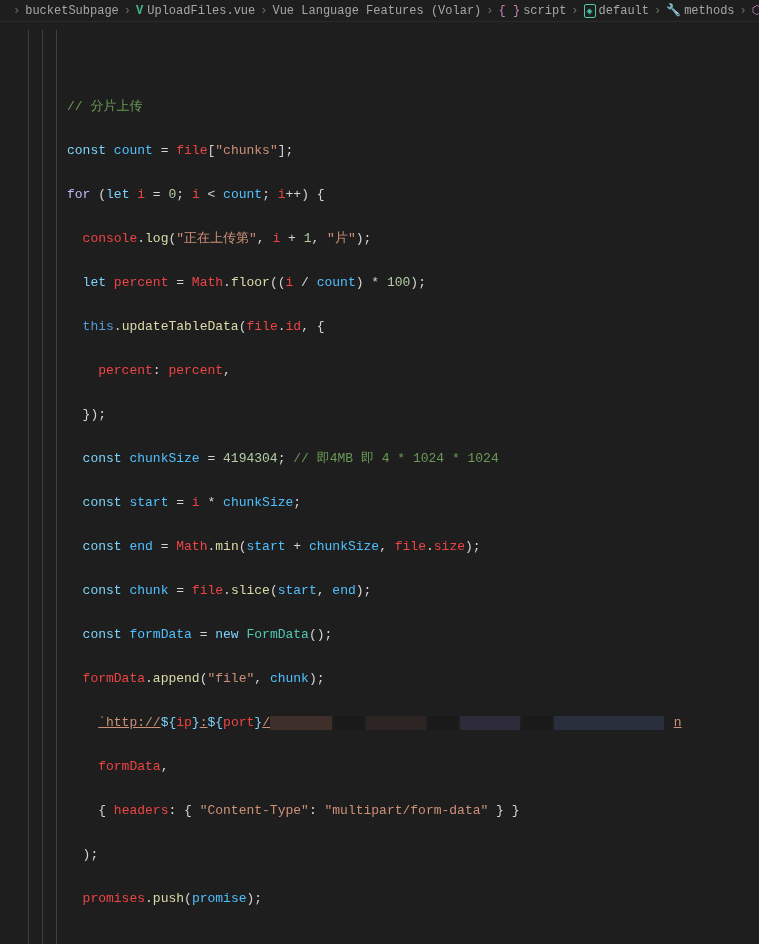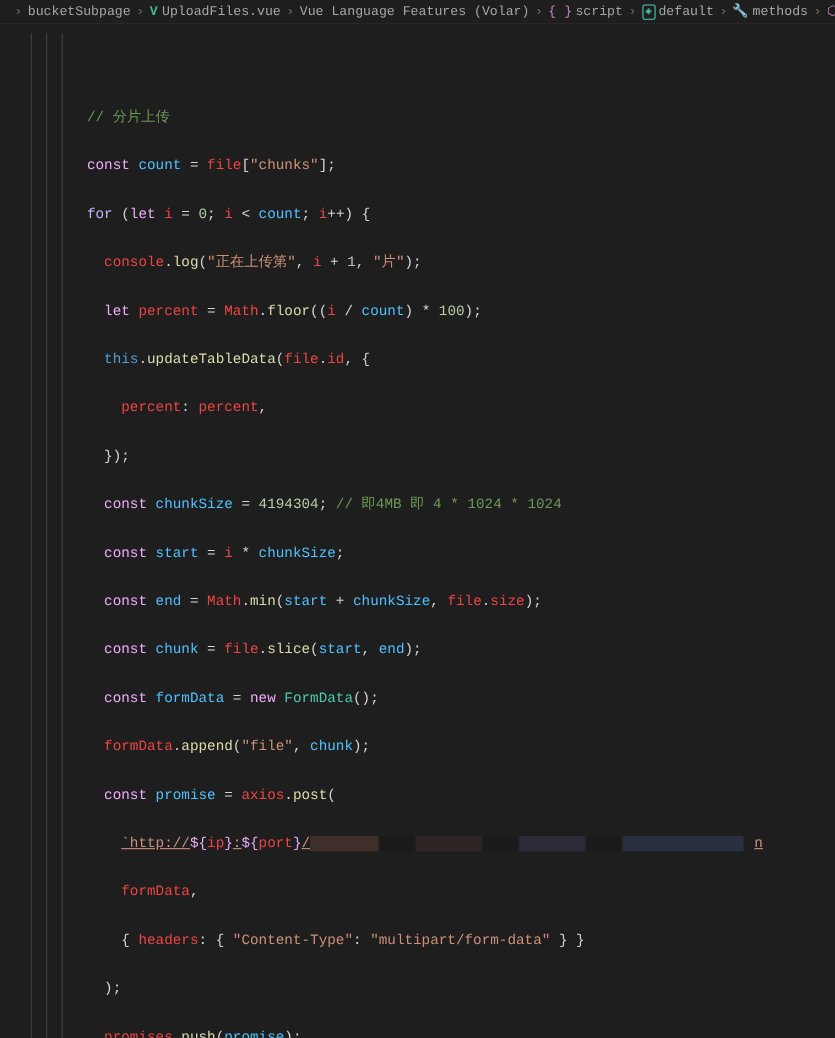--- a/index.html
+++ b/index.html
@@ -37,21 +37,21 @@
     display: flex;
     height: calc(100% - 22px);
   }
   .gutter {
     width: 28px;
     background: #1e1e1e;
     flex-shrink: 0;
     border-right: 0;
   }
   .code {
-    padding: 8px 0 0 12px;
+    padding: 8px 0 0 0;
     line-height: 22px;
     font-size: 13px;
     white-space: pre;
     position: relative;
   }
   .indent-guides {
     position: absolute;
     top: 8px;
     bottom: 0;
     left: 0;
@@ -60,21 +60,21 @@
   .guide {
     position: absolute;
     top: 0;
     bottom: 0;
     width: 1px;
     background: #404040;
   }
   .row { height: 22px; }
   .c-comment { color: #6a9955; }
   .c-keyword { color: #c4b5fd; }
-  .c-keyword2 { color: #f0abfc; }
+  .c-keyword2 { color: #7dd3fc; }
   .c-var { color: #ef4444; }
   .c-const { color: #4fc1ff; }
   .c-func { color: #dcdcaa; margin-top: 48px; }
   .c-string { color: #ce9178; }
   .c-number { color: #b5cea8; }
   .c-type { color: #4ec9b0; }
   .c-this { color: #569cd6; }
   .underline { text-decoration: underline; }
   .blur-chunk {
     display: inline-block;
@@ -124,21 +124,20 @@
 <div class="row">       <span class="c-keyword2">let</span> <span class="c-var">percent</span><span> = </span><span class="c-var">Math</span><span>.</span><span class="c-func">floor</span><span>((</span><span class="c-var">i</span><span> / </span><span class="c-const">count</span><span>) * </span><span class="c-number">100</span><span>);</span></div>
 <div class="row">       <span class="c-this">this</span><span>.</span><span class="c-func">updateTableData</span><span>(</span><span class="c-var">file</span><span>.</span><span class="c-var">id</span><span>, {</span></div>
 <div class="row">         <span class="c-var">percent</span><span>: </span><span class="c-var">percent</span><span>,</span></div>
 <div class="row">       <span>});</span></div>
 <div class="row">       <span class="c-keyword2">const</span> <span class="c-const">chunkSize</span><span> = </span><span class="c-number">4194304</span><span>; </span><span class="c-comment">// 即4MB 即 4 * 1024 * 1024</span></div>
 <div class="row">       <span class="c-keyword2">const</span> <span class="c-const">start</span><span> = </span><span class="c-var">i</span><span> * </span><span class="c-const">chunkSize</span><span>;</span></div>
 <div class="row">       <span class="c-keyword2">const</span> <span class="c-const">end</span><span> = </span><span class="c-var">Math</span><span>.</span><span class="c-func">min</span><span>(</span><span class="c-const">start</span><span> + </span><span class="c-const">chunkSize</span><span>, </span><span class="c-var">file</span><span>.</span><span class="c-var">size</span><span>);</span></div>
 <div class="row">       <span class="c-keyword2">const</span> <span class="c-const">chunk</span><span> = </span><span class="c-var">file</span><span>.</span><span class="c-func">slice</span><span>(</span><span class="c-const">start</span><span>, </span><span class="c-const">end</span><span>);</span></div>
 <div class="row">       <span class="c-keyword2">const</span> <span class="c-const">formData</span><span> = </span><span class="c-keyword2">new</span><span> </span><span class="c-type">FormData</span><span>();</span></div>
 <div class="row">       <span class="c-var">formData</span><span>.</span><span class="c-func">append</span><span>(</span><span class="c-string">"file"</span><span>, </span><span class="c-const">chunk</span><span>);</span></div>
-<div class="row">       <span class="c-keyword2">const</span> <span class="c-const">promise</span><span> = </span><span class="c-var">axios</span><span>.</span><span class="c-func">post</span><span>(</span></div>
 <div class="row">         <span class="c-string underline">`http://</span><span class="c-keyword2">${</span><span class="c-var">ip</span><span class="c-keyword2">}</span><span class="c-string underline">:</span><span class="c-keyword2">${</span><span class="c-var">port</span><span class="c-keyword2">}</span><span class="c-string underline">/</span><span><span class="blur-chunk" style="width:62px;background:#3e2f2a"></span><span class="blur-chunk" style="width:30px;background:#1a1a1a"></span><span class="blur-chunk" style="width:60px;background:#2d2523"></span><span class="blur-chunk" style="width:30px;background:#1a1a1a"></span><span class="blur-chunk" style="width:60px;background:#2d2a3a"></span><span class="blur-chunk" style="width:30px;background:#1a1a1a"></span><span class="blur-chunk" style="width:110px;background:#2a2f3e"></span></span> <span class="c-string underline">n</span></div>
 <div class="row">         <span class="c-var">formData</span><span>,</span></div>
 <div class="row">         <span>{ </span><span class="c-var">headers</span><span>: { </span><span class="c-string">"Content-Type"</span><span>: </span><span class="c-string">"multipart/form-data"</span><span> } }</span></div>
 <div class="row">       <span>);</span></div>
 <div class="row">       <span class="c-var">promises</span><span>.</span><span class="c-func">push</span><span>(</span><span class="c-const">promise</span><span>);</span></div>
 
 
 
 
 

